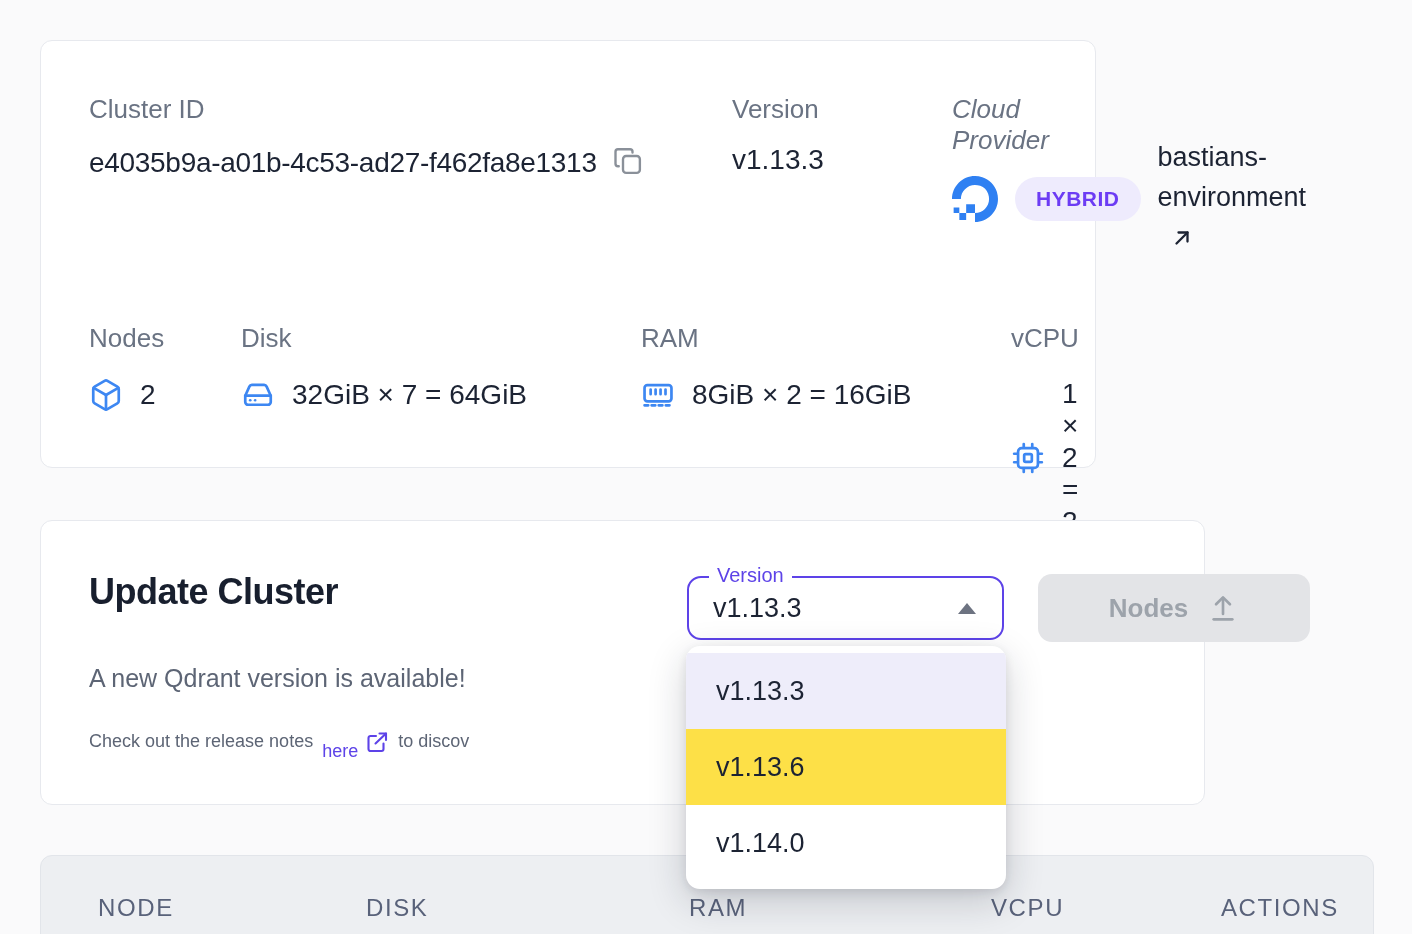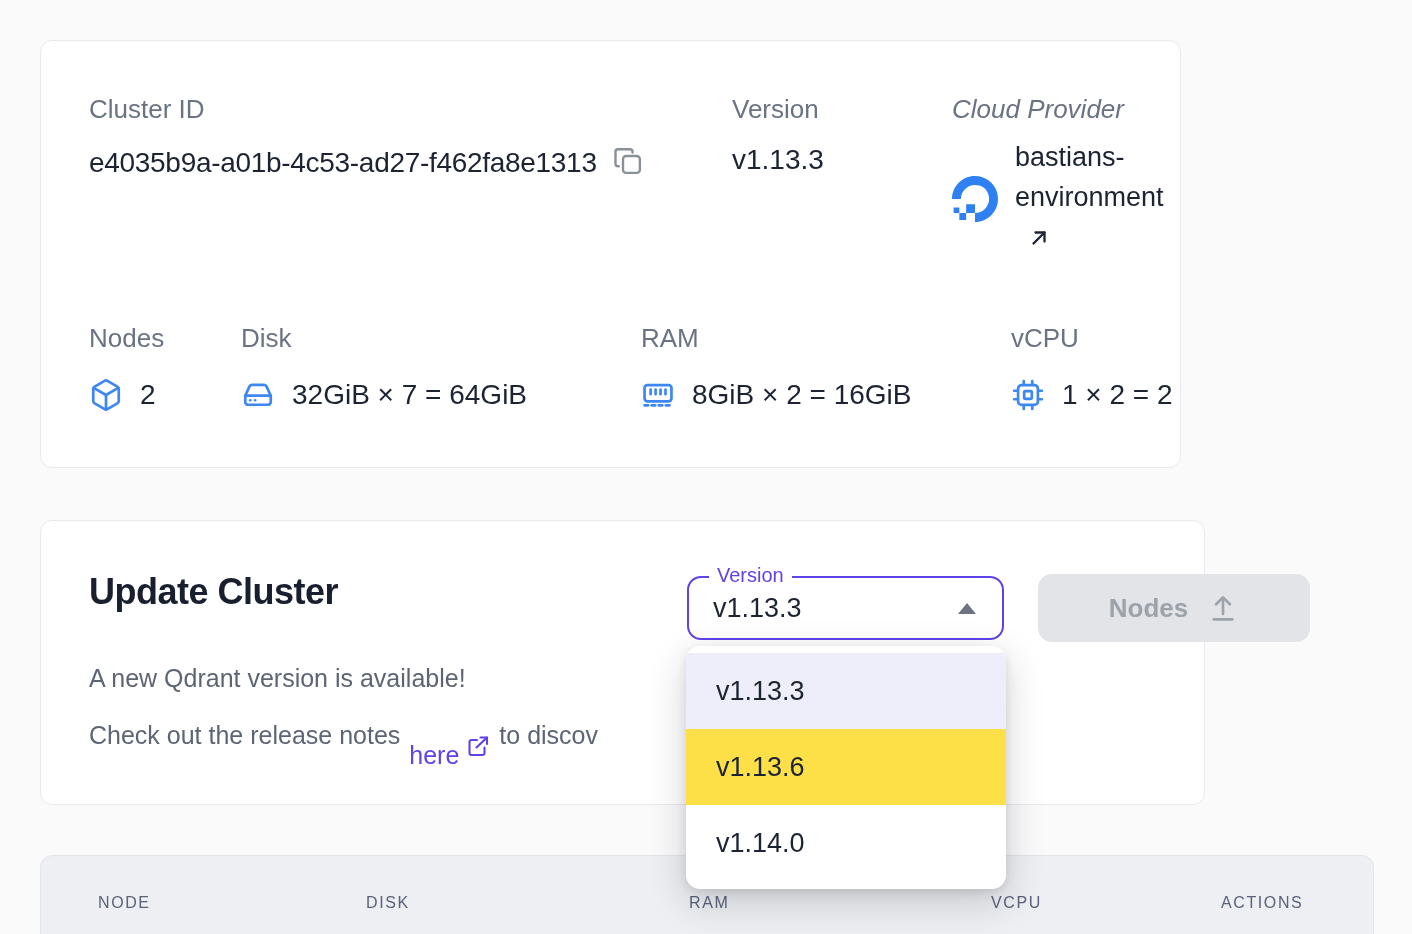--- a/index.html
+++ b/index.html
@@ -11,21 +11,21 @@
     font-family:"Liberation Sans","DejaVu Sans",sans-serif;
     color:#1c2333;
   }
   .card {
     position:absolute;
     background:#ffffff;
     border:1px solid #e7e9ee;
     border-radius:12px;
   }
   
-  #overview-card { left:40px; top:40px; width:1141px; height:428px; }
+  #overview-card { left:40px; top:40px; width:1056px; height:428px; }
   .field-label { font-size:26px; color:#6a7383; }
   .col { position:absolute; }
   #col-cluster-id { left:48px; top:53px; }
   #cluster-id-row { position:absolute; left:48px; top:103px; display:flex; align-items:center; gap:14px; }
   #cluster-id-value { font-size:28px; color:#1c2333; letter-spacing:-0.3px; }
   .copy-btn { background:none; border:none; cursor:pointer; display:flex; padding:2px; }
   #col-version { left:691px; top:53px; }
   #version-value { position:absolute; left:691px; top:103px; font-size:28px; }
   #col-provider { left:911px; top:53px;font-style:italic; }
   #provider-row { position:absolute; left:911px; top:96px; display:flex; align-items:center; gap:17px; }
@@ -40,21 +40,21 @@
   .stat .field-label { display:block; }
   .stat-value-row { display:flex; align-items:center; gap:17px; margin-top:24px; }
   .stat-value-row .val { font-size:28px; color:#1c2333; }
   #stat-nodes { left:48px; } #stat-disk { left:200px; }
   #stat-ram { left:600px; } #stat-vcpu { left:970px; }
 
   
   #update-card { left:40px; top:520px; width:1165px; height:285px; }
   #update-title { position:absolute; left:48px; top:50px; font-size:36px; font-weight:bold; letter-spacing:-0.5px; color:#181f2e; }
   #update-message { position:absolute; left:48px; top:143px; font-size:25px; color:#5d6575; }
-  #release-notes { position:absolute; left:48px; top:200px; font-size:25px; color:#5d6575; display:flex; align-items:flex-start; gap:9px; white-space:nowrap; }
+  #release-notes { position:absolute; left:48px; top:200px; font-size:18px; color:#5d6575; display:flex; align-items:center; gap:9px; white-space:nowrap; }
   #release-notes-link { color:#5d43e8; display:inline-flex; align-items:center; gap:7px; cursor:pointer; }
   #release-notes-link .link-text { text-underline-offset:5px;margin-top:20px; }
   #version-select {
     position:absolute; left:646px; top:55px; width:317px; height:64px;
     border:2.5px solid #5d43e8; border-radius:14px; background:#fff; cursor:pointer;
   }
   #version-select .select-label {
     position:absolute; top:-14px; left:20px;
     background:#fff; padding:0 8px;
     font-size:20px; color:#5d43e8;
@@ -83,21 +83,21 @@
   .menu-option { height:76px; display:flex; align-items:center; padding-left:30px; font-size:27px; color:#1c2333; cursor:pointer; }
   .menu-option.selected { background:#eeedfa; }
   .menu-option.highlighted { background:#fde047; }
 
   
   #table-card {
     left:40px; top:855px; width:1334px; height:120px;
     background:#edeff2; border:1px solid #e2e5ea;
     border-radius:12px 12px 0 0;
   }
-  .th { position:absolute; top:38px; font-size:16px; letter-spacing:1.6px; color:#59627a; font-weight:500; }
+  .th { position:absolute; top:38px; font-size:24px; letter-spacing:1.6px; color:#59627a; font-weight:500; }
   #th-node { left:57px; } #th-disk { left:325px; } #th-ram { left:648px; }
   #th-vcpu { left:950px; } #th-actions { left:1180px; }
 
   svg.stroke-icon { fill:none; stroke-linecap:round; stroke-linejoin:round; }
 </style>
 </head>
 <body>
 
 <section class="card" id="overview-card">
 
@@ -123,20 +123,21 @@
 
   <div class="col" id="col-provider">
     <span class="field-label">Cloud Provider</span>
   </div>
   <div id="provider-row">
     <span style="display:flex;">
       <svg width="46" height="46" viewBox="0 0 24 24" fill="#2f80f2">
         <path d="M12.04 0C5.408-.02.005 5.37.005 11.992h4.638c0-4.923 4.882-8.731 10.064-6.855a6.95 6.95 0 0 1 4.147 4.148c1.889 5.177-1.924 10.055-6.84 10.062v-4.61H7.391v4.623h4.61V24c7.86 0 13.967-7.588 11.397-15.83-1.115-3.59-3.985-6.446-7.575-7.575A12.8 12.8 0 0 0 12.039 0zM7.39 19.36H3.828v3.563H7.39zm-3.563 0v-2.978H.85v2.978z"></path>
       </svg>
     </span>
+    <span class="hybrid-pill">HYBRID</span>
     <a id="env-link">
       <span>bastians-environment</span>
       <span id="env-arrow">
         <svg class="stroke-icon" width="24" height="24" viewBox="0 0 24 24" stroke="#1c2333" stroke-width="2.3">
           <path d="M6.5 17.5 17.5 6.5"></path>
             <path d="M8.5 6.5h9v9"></path>
         </svg>
       </span>
     </a>
   </div>

